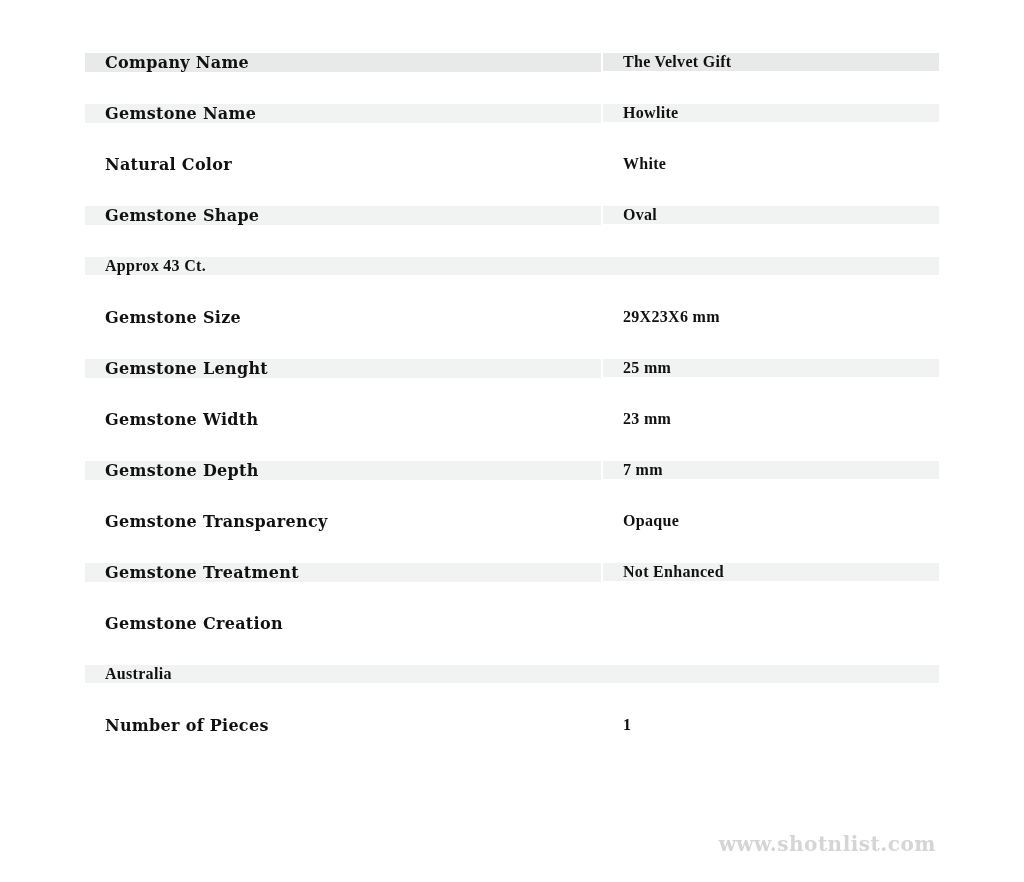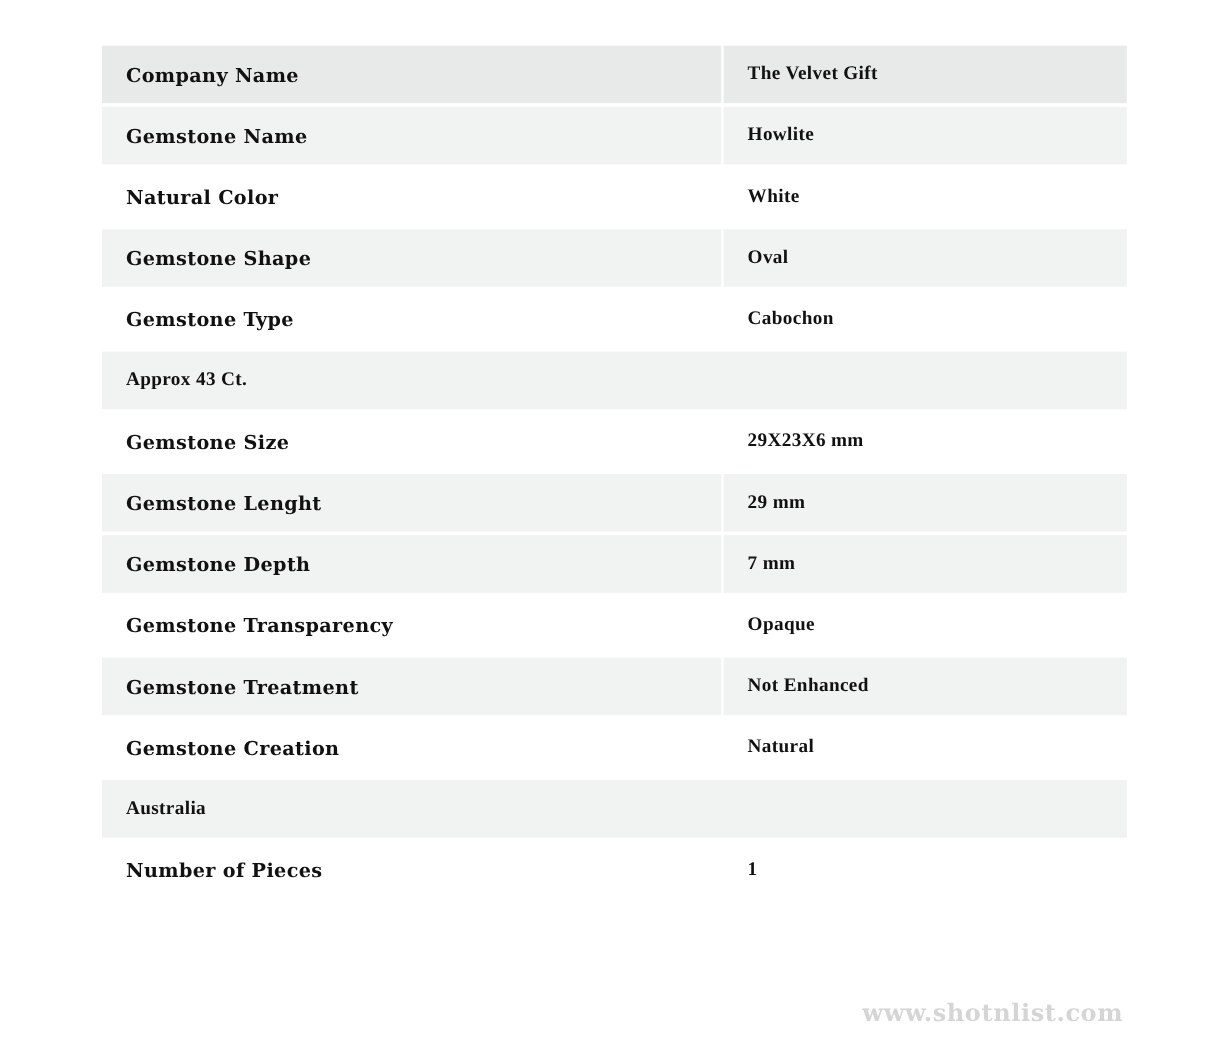--- a/index.html
+++ b/index.html
@@ -22,20 +22,21 @@
     position: absolute;
     left: 85px;
     top: 38px;
     width: 854px;
   }
   .row {
     display: flex;
     column-gap: 2px;
     margin-bottom: 3px;
     height: 48px;
+    align-items: center;
   }
   .row-first .cell { background: var(--header-bg); }
   .row-gray  .cell { background: var(--alt-bg); }
   .row-white .cell { background: var(--white-bg); }
   .cell {
     display: flex;
     align-items: center;
     padding-left: 20px;
     font-size: 16px;
     font-weight: bold;
@@ -71,58 +72,57 @@
   <div class="row row-white">
     <div class="cell label">Natural Color</div>
     <div class="cell value">White</div>
   </div>
 
   <div class="row row-gray">
     <div class="cell label">Gemstone Shape</div>
     <div class="cell value">Oval</div>
   </div>
 
-  <div class="row row-white">
-    <div class="cell label">Gemstone Type</div>
-    <div class="cell value">Cabochon</div>
-  </div>
 
   <div class="row row-gray">
     <div class="cell value">Approx 43 Ct.</div>
   </div>
 
   <div class="row row-white">
     <div class="cell label">Gemstone Size</div>
     <div class="cell value">29X23X6 mm</div>
   </div>
 
   <div class="row row-gray">
     <div class="cell label">Gemstone Lenght</div>
-    <div class="cell value">29 mm</div>
+    <div class="cell value">25 mm</div>
   </div>
 
+  <div class="row row-white">
+    <div class="cell label">Gemstone Width</div>
+    <div class="cell value">23 mm</div>
+  </div>
 
   <div class="row row-gray">
     <div class="cell label">Gemstone Depth</div>
     <div class="cell value">7 mm</div>
   </div>
 
   <div class="row row-white">
     <div class="cell label">Gemstone Transparency</div>
     <div class="cell value">Opaque</div>
   </div>
 
   <div class="row row-gray">
     <div class="cell label">Gemstone Treatment</div>
     <div class="cell value">Not Enhanced</div>
   </div>
 
   <div class="row row-white">
     <div class="cell label">Gemstone Creation</div>
-    <div class="cell value">Natural</div>
   </div>
 
   <div class="row row-gray">
     <div class="cell value">Australia</div>
   </div>
 
   <div class="row row-white">
     <div class="cell label">Number of Pieces</div>
     <div class="cell value">1</div>
   </div>

